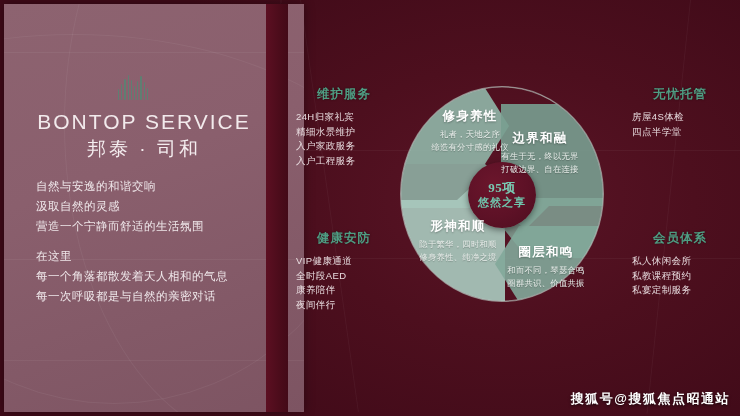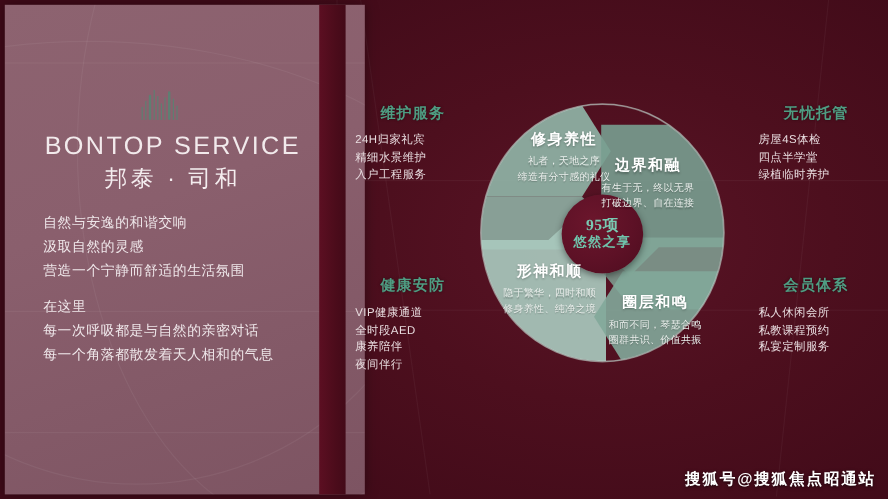--- a/index.html
+++ b/index.html
@@ -177,49 +177,49 @@
 
   <div class="brand-en">BONTOP SERVICE</div>
   <div class="brand-cn">邦泰 · 司和</div>
 
   <div class="copy">
     <p>自然与安逸的和谐交响</p>
     <p>汲取自然的灵感</p>
     <p>营造一个宁静而舒适的生活氛围</p>
     <div class="gap"></div>
     <p>在这里</p>
+    <p>每一个角落都散发着天人相和的气息</p>
     <p>每一次呼吸都是与自然的亲密对话</p>
-    <p>每一个角落都散发着天人相和的气息</p>
   </div>
 
   <div class="grp grp-tl">
     <h4>维护服务</h4>
     <ul>
       <li>24H归家礼宾</li>
       <li>精细水景维护</li>
+      <li>入户家政服务</li>
       <li>入户工程服务</li>
     </ul>
   </div>
 
   <div class="grp grp-bl">
     <h4>健康安防</h4>
     <ul>
       <li>VIP健康通道</li>
       <li>全时段AED</li>
       <li>康养陪伴</li>
       <li>夜间伴行</li>
     </ul>
   </div>
 
   <div class="grp grp-tr">
     <h4>无忧托管</h4>
     <ul>
       <li>房屋4S体检</li>
       <li>四点半学堂</li>
-      <li>绿植临时养护</li>
     </ul>
   </div>
 
   <div class="grp grp-br">
     <h4>会员体系</h4>
     <ul>
       <li>私人休闲会所</li>
       <li>私教课程预约</li>
       <li>私宴定制服务</li>
     </ul>

